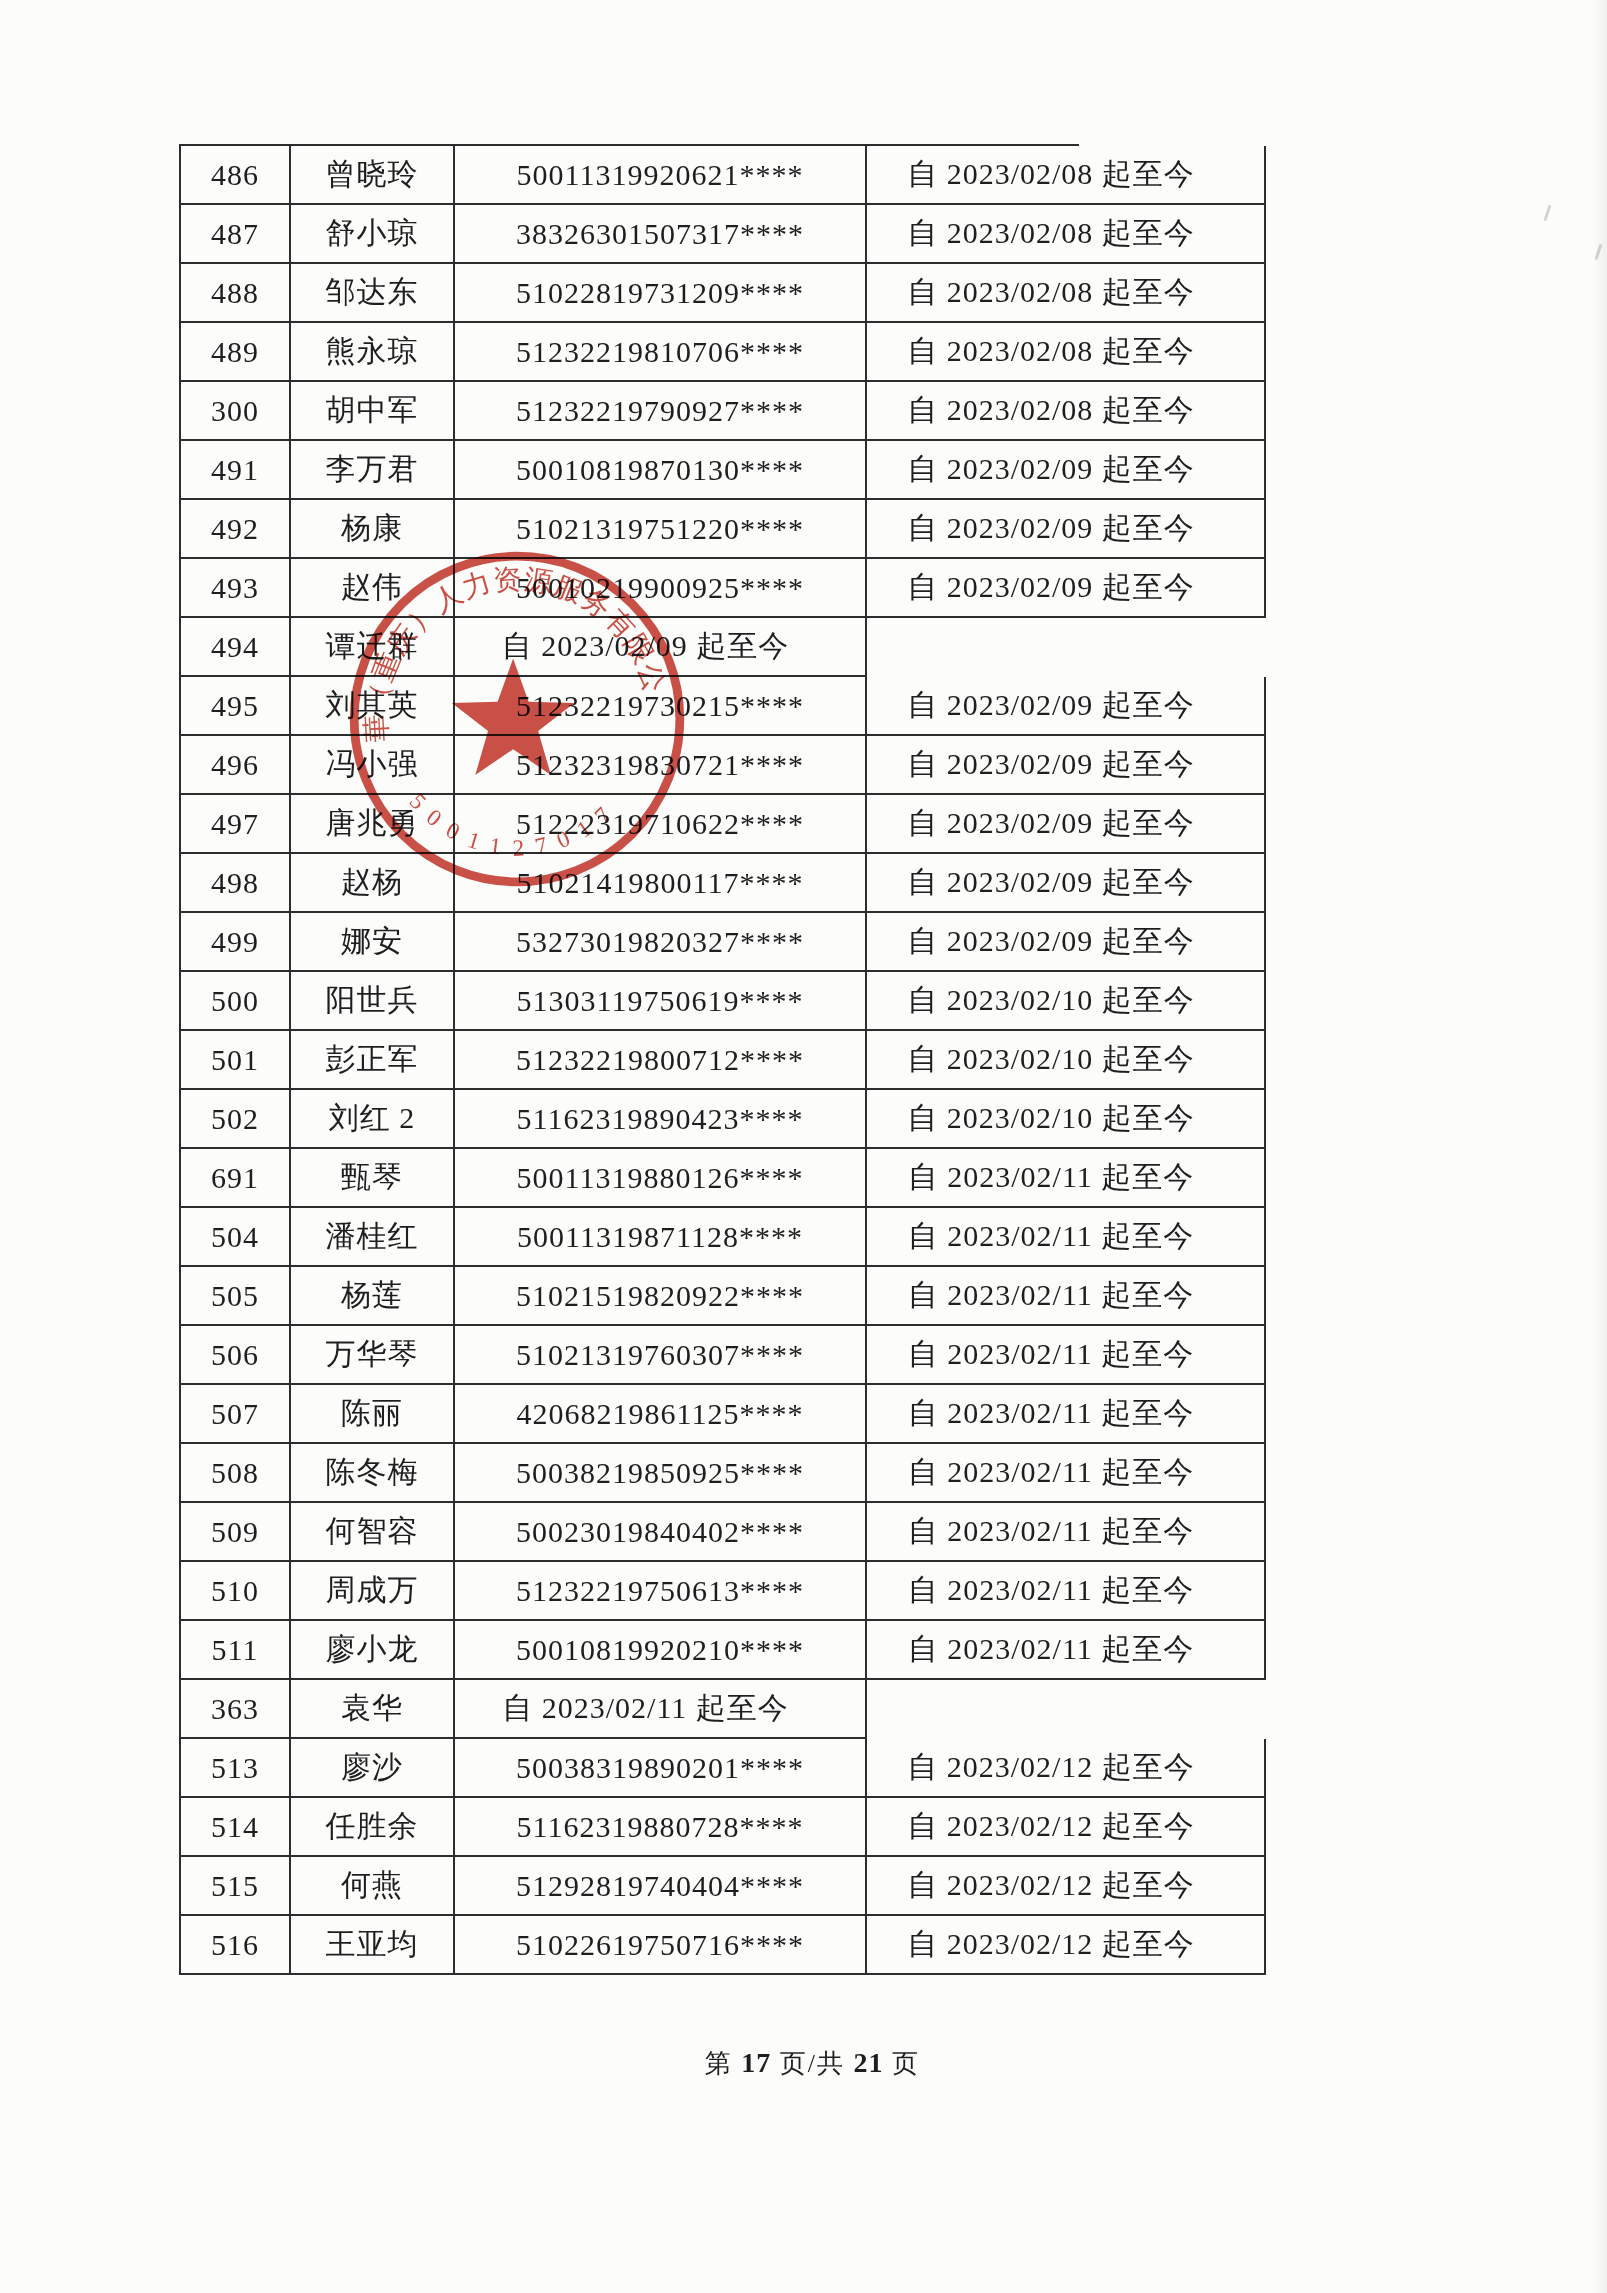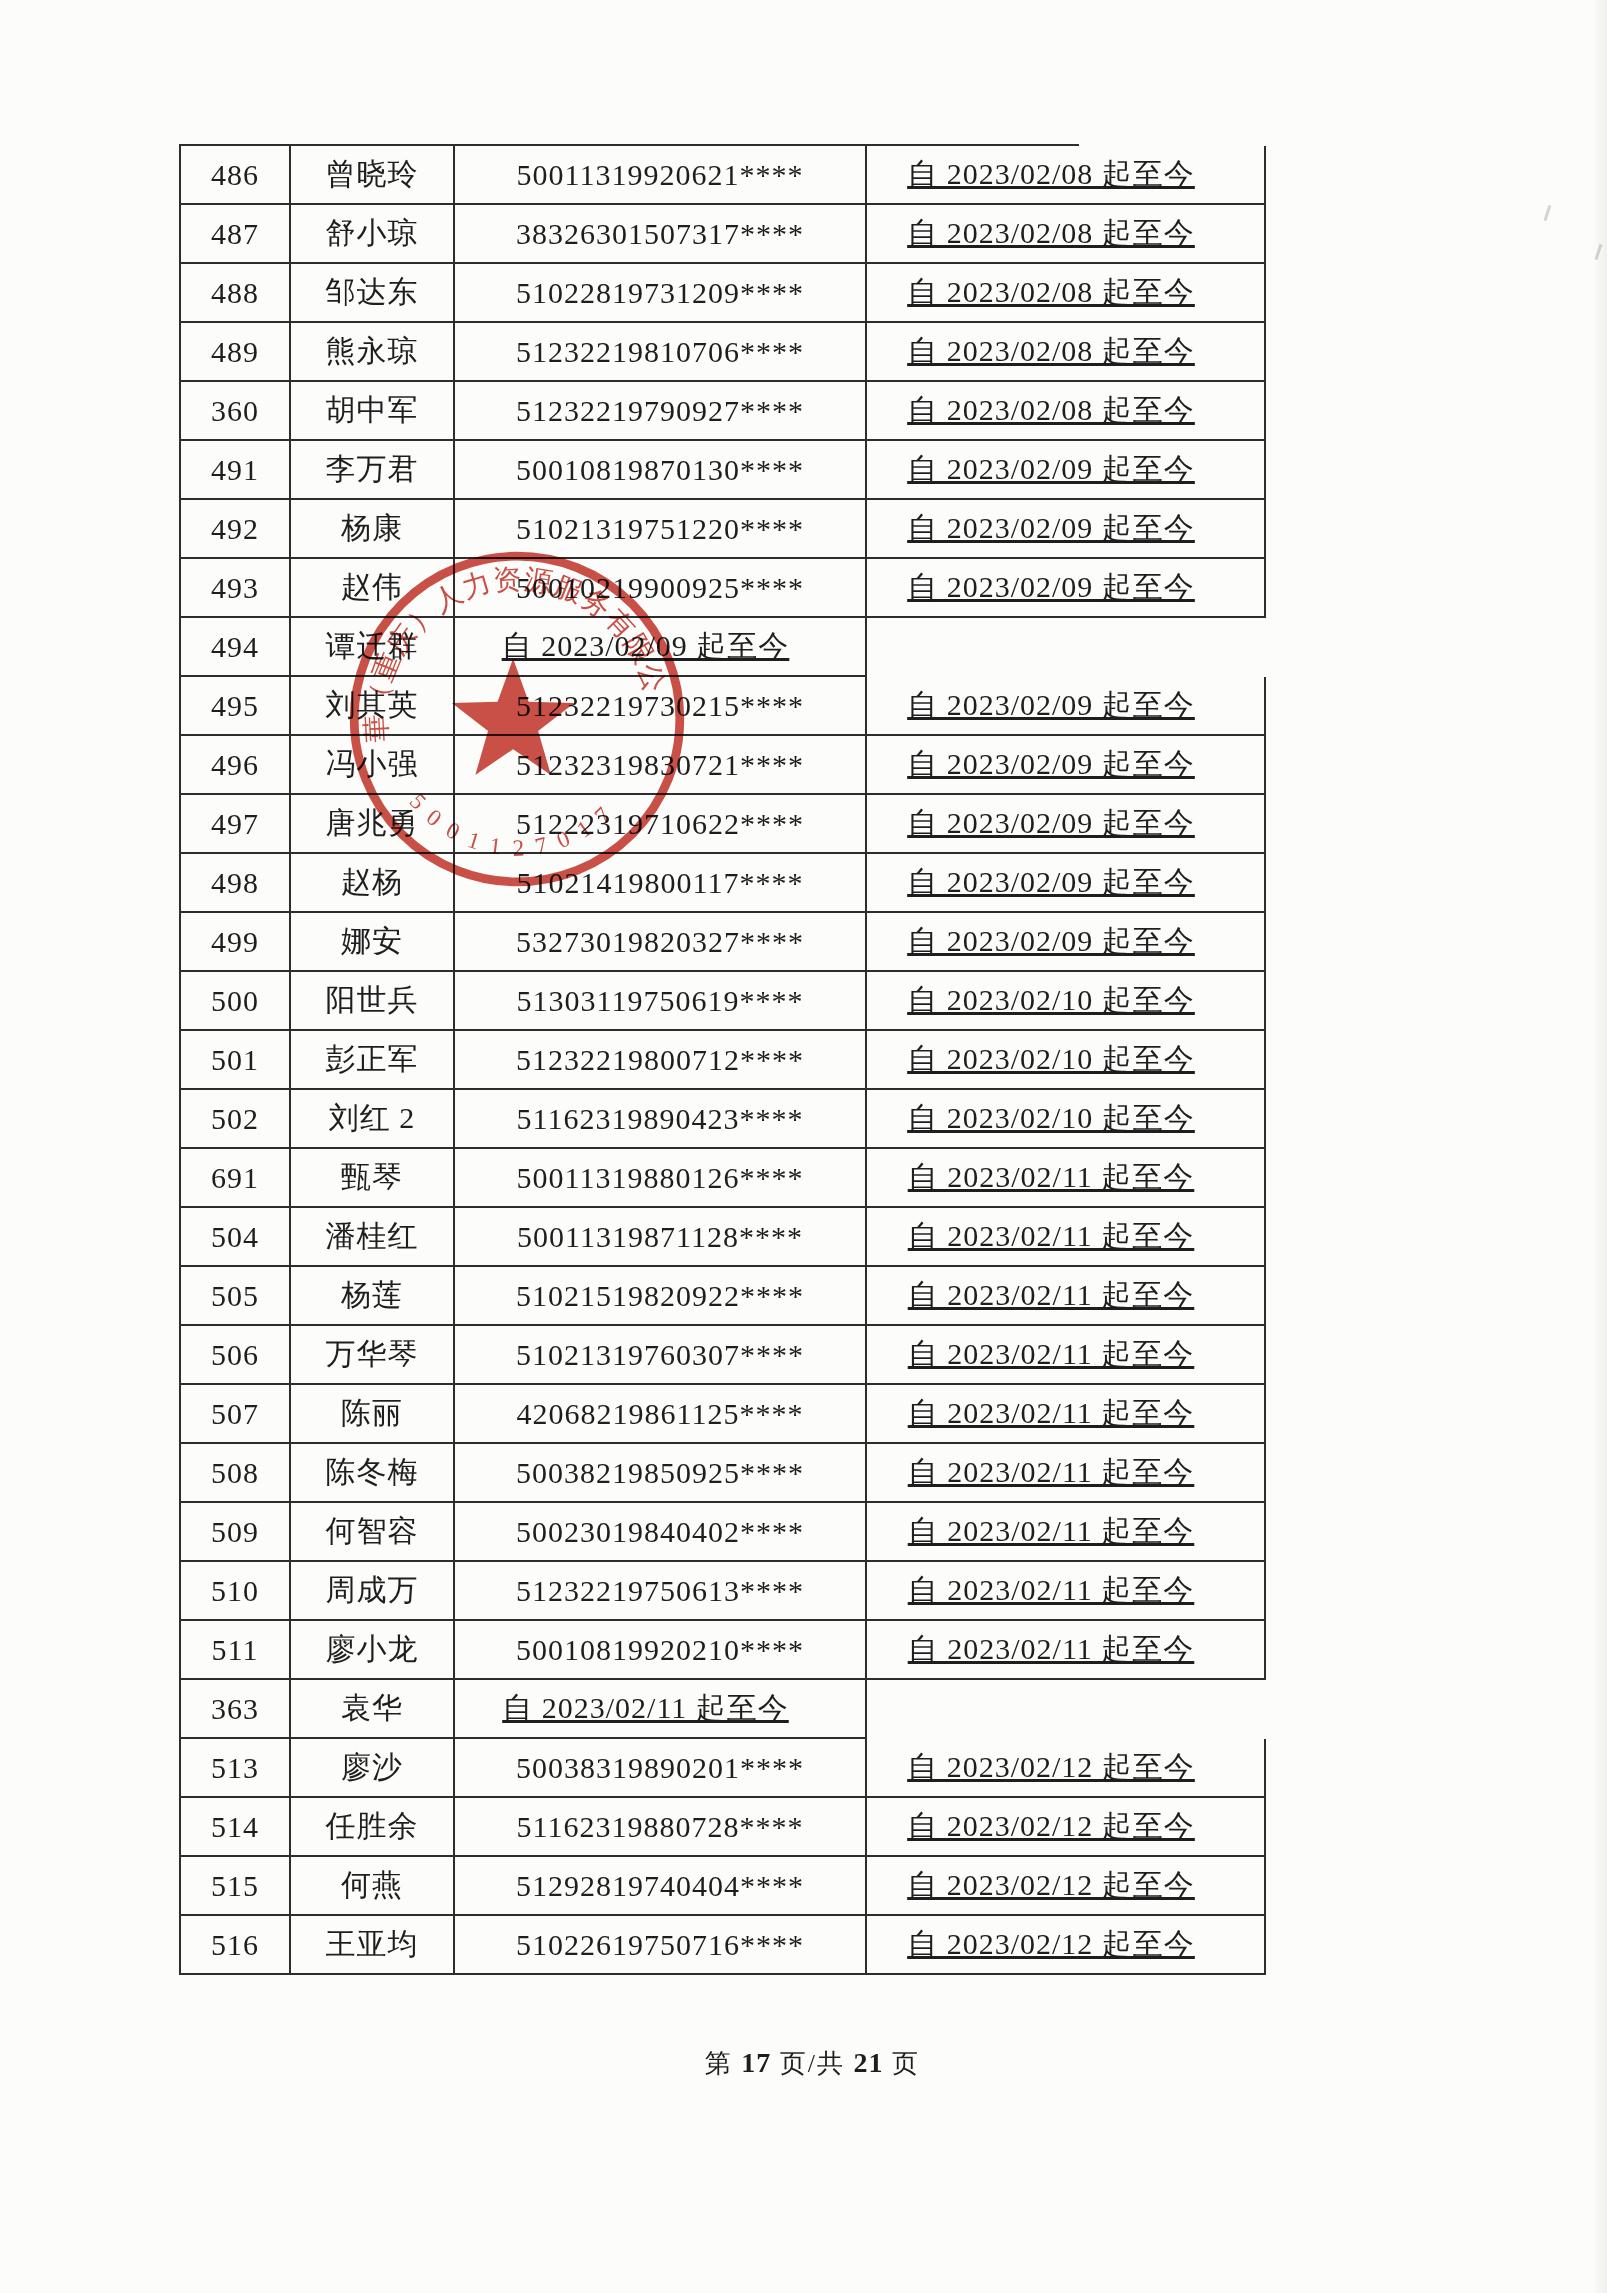--- a/index.html
+++ b/index.html
@@ -33,21 +33,21 @@
   .cell{
     border-right:2px solid #2d2d2d;
     border-bottom:2px solid #2d2d2d;
     box-sizing:border-box;
     display:flex;align-items:center;justify-content:center;
     font-size:30px;
     letter-spacing:1px;
     white-space:nowrap;
     overflow:visible;
   }
-  .c-date{padding-right:29px;text-decoration:underline;}
+  .c-date{padding-right:29px;}
   .footer{
     position:absolute;left:0;top:2046px;width:100%;
     text-align:center;
     font-size:26px;
     transform:translateX(8.8px);
     letter-spacing:2px;
   }
   .footer b{font-size:28px;letter-spacing:1px;}
   .stamp{
     position:absolute;left:322px;top:524px;width:390px;height:390px;
@@ -89,21 +89,21 @@
     </div>
 
     <div class="row">
       <div class="cell c-no">489</div>
       <div class="cell c-name">熊永琼</div>
       <div class="cell c-id">51232219810706****</div>
       <div class="cell c-date">自 2023/02/08 起至今</div>
     </div>
 
     <div class="row">
-      <div class="cell c-no">360</div>
+      <div class="cell c-no">300</div>
       <div class="cell c-name">胡中军</div>
       <div class="cell c-id">51232219790927****</div>
       <div class="cell c-date">自 2023/02/08 起至今</div>
     </div>
 
     <div class="row">
       <div class="cell c-no">491</div>
       <div class="cell c-name">李万君</div>
       <div class="cell c-id">50010819870130****</div>
       <div class="cell c-date">自 2023/02/09 起至今</div>

